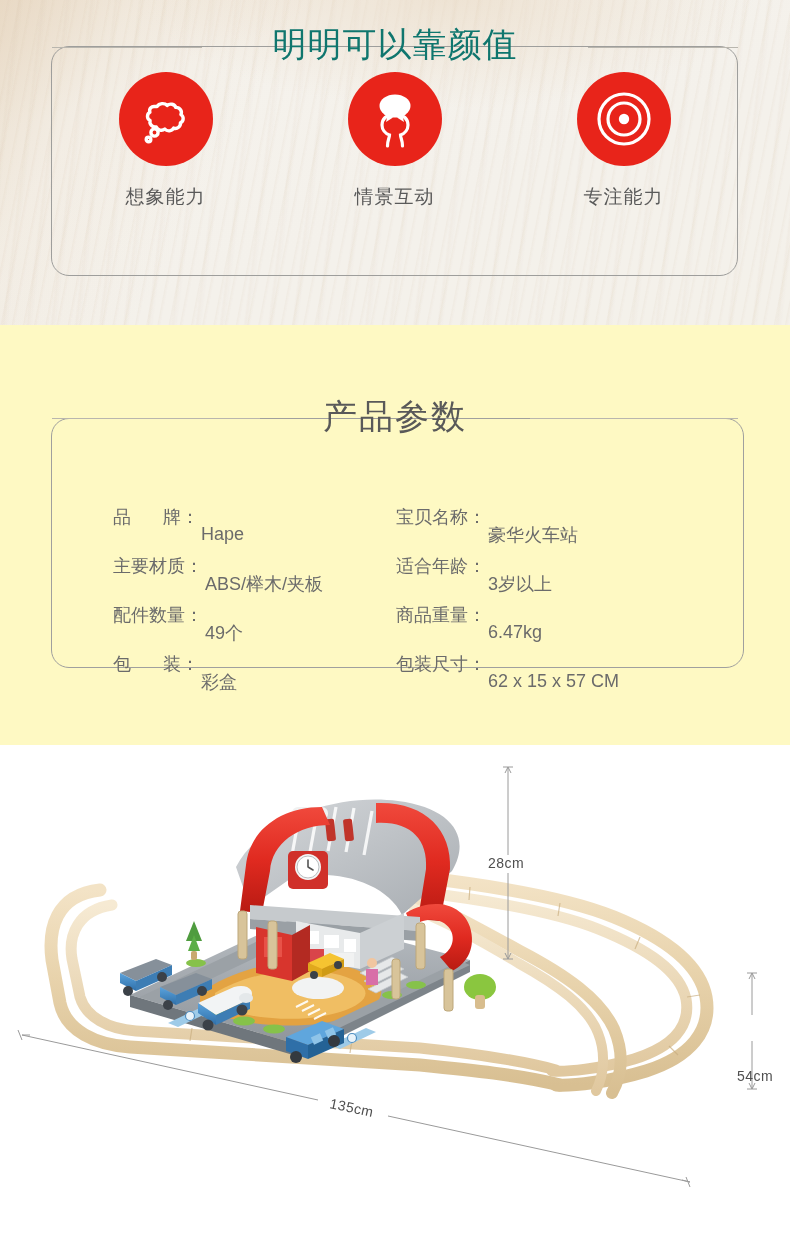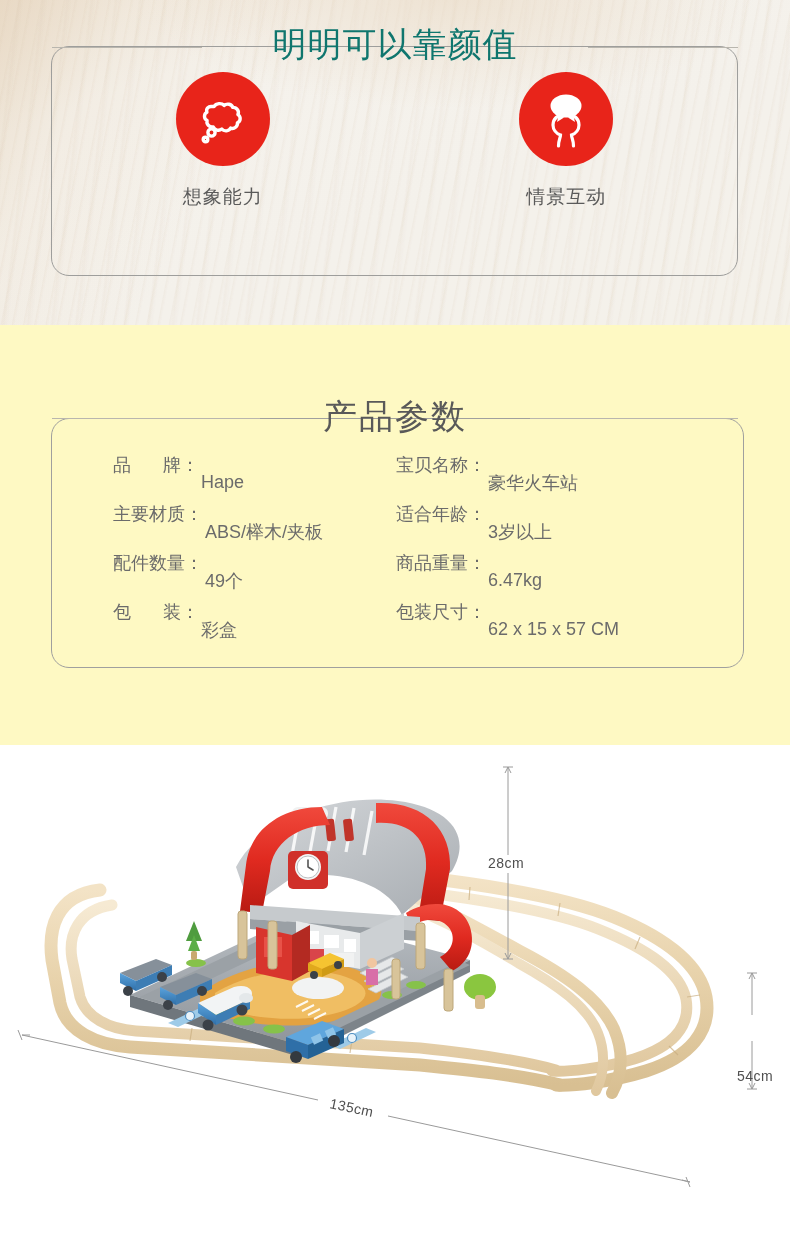--- a/index.html
+++ b/index.html
@@ -87,21 +87,21 @@
   .p-rule.right{right:52px;width:208px;}
 
   .params-card{
     position:absolute;left:51px;top:93px;width:693px;height:250px;
     border:1px solid #a0a09e;border-radius:18px;box-sizing:border-box;
     z-index:2;
   }
   .params-grid{
     position:absolute;left:51px;top:93px;width:693px;height:250px;
     box-sizing:border-box;
-    padding:22px 0 0 0;
+    padding:74px 0 0 0;
     display:grid;
     grid-template-columns:330px 1fr;
     grid-auto-rows:49px;
     z-index:5;
   }
   .pcell{display:flex;align-items:center;font-size:18px;color:#6b6b6b;white-space:nowrap;}
   .pcell.left{padding-left:62px;}
   .pcell.right{padding-left:15px;}
   .plabel{display:inline-block;}
   .plabel.spaced{letter-spacing:0;}
@@ -159,20 +159,32 @@
         <path d="M37.5 25.5 L39 32 L32 27.5 Z" fill="#ffffff"></path>
         <g fill="none" stroke="#ffffff" stroke-width="3.2" stroke-linecap="round">
           <path d="M22.5 56 C22.5 50 24.5 48 24.5 45 C20 43.5 17 39.5 17 35 C17 29 21.5 25 26.5 25 C27.5 25 28.4 25.1 29.2 25.4"></path>
           <path d="M37.5 56 C37.5 50 35.5 48 35.5 45 C40 43.5 43 39.5 43 35 C43 29 38.5 25 33.5 25 C32.5 25 31.6 25.1 30.8 25.4"></path>
         </g>
       </svg>
     </div>
     <div class="feature-label">情景互动</div>
   </div>
 
+  <div class="feature">
+    <div class="badge">
+      <svg width="64" height="64" viewBox="0 0 64 64" aria-hidden="true">
+        <g fill="none" stroke="#ffffff" stroke-width="3.2">
+          <circle cx="32" cy="32" r="25"></circle>
+          <circle cx="32" cy="32" r="16"></circle>
+        </g>
+        <circle cx="32" cy="32" r="5.2" fill="#ffffff"></circle>
+      </svg>
+    </div>
+    <div class="feature-label">专注能力</div>
+  </div>
 
 </div>
 
 <div class="params-wrap">
   <div class="p-rule left"></div>
   <div class="p-rule right"></div>
   <div class="params-title">产品参数</div>
   <div class="params-card"></div>
 
   <div class="params-grid">

